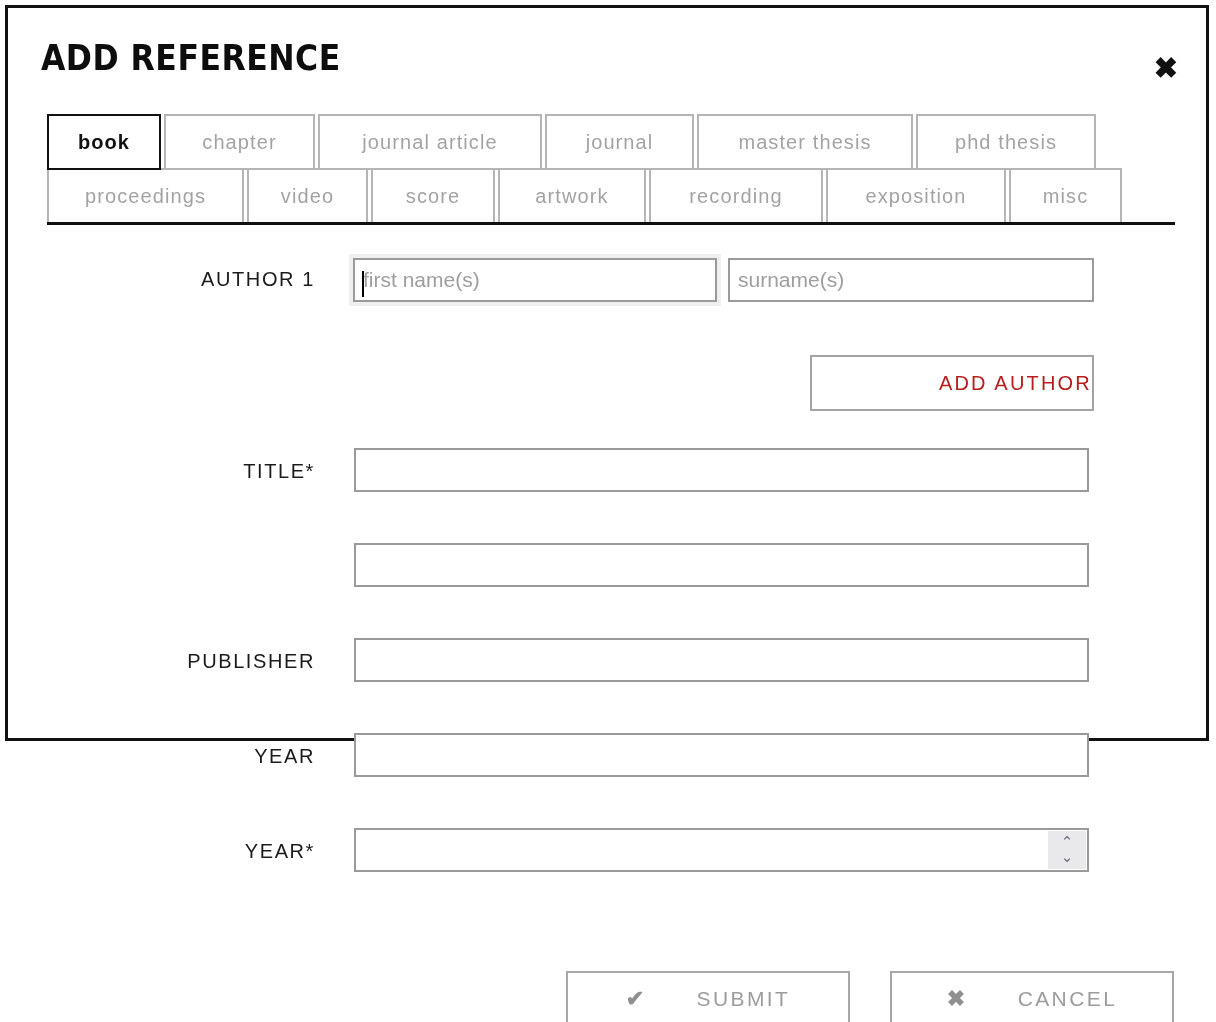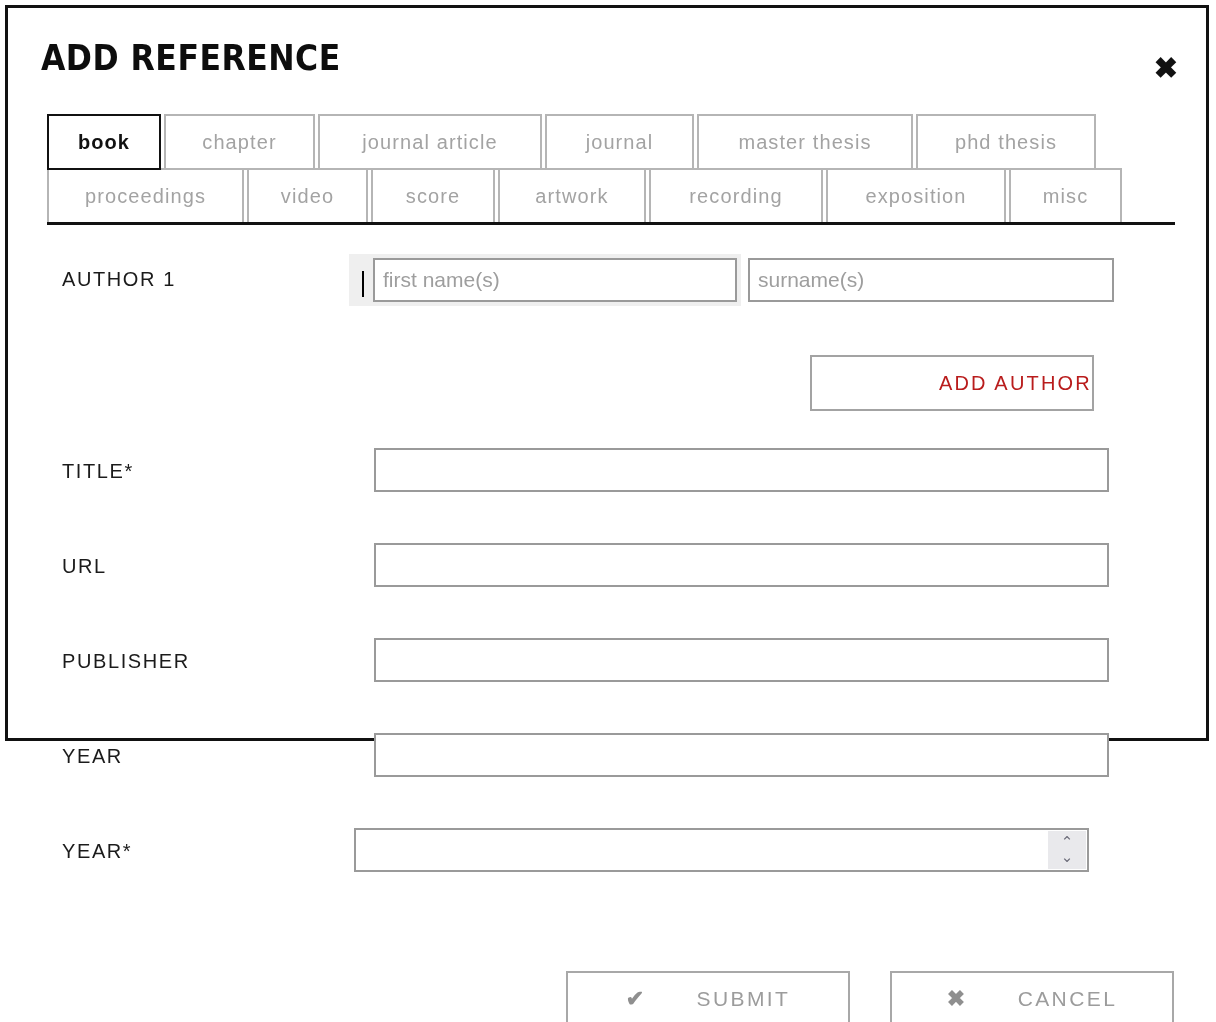--- a/index.html
+++ b/index.html
@@ -108,39 +108,39 @@
     padding: 0 0 0 0;
     position: relative;
   }
   .form-row {
     position: relative;
     display: flex;
     align-items: flex-start;
   }
   .field-label {
     width: 307px;
-    padding-left: 54px;
+    padding-left: 30px;
     box-sizing: border-box;
     font-size: 20px;
     letter-spacing: 1.6px;
     color: #1b1b1b;
     font-family: "Liberation Sans", sans-serif;
     white-space: nowrap;
+    text-align: right;
   }
   .text-input {
     box-sizing: border-box;
     height: 44px;
     border: 2px solid #9a9a9a;
     background: #ffffff;
     font-size: 21px;
     color: #3c3c3c;
     padding: 0 8px;
     font-family: "Liberation Sans", sans-serif;
     outline: none;
-    margin-left: 20px;
   }
   .text-input::placeholder {
     color: #9e9e9e;
     opacity: 1;
   }
   .focus-wrap {
     display: inline-block;
     padding: 4px;
     background: #efefef;
     box-sizing: border-box;
@@ -344,21 +344,20 @@
     <div id="add-author-row">
       <div id="add-author-button">ADD AUTHOR</div>
     </div>
 
     <div class="form-row std-row" id="title-row">
       <div class="field-label">TITLE*</div>
       <input class="text-input std-input" type="text" style="">
     </div>
 
     <div class="form-row std-row">
-      <div class="field-label">URL</div>
       <input class="text-input std-input" type="text" style="">
     </div>
 
     <div class="form-row std-row">
       <div class="field-label">PUBLISHER</div>
       <input class="text-input std-input" type="text" style="">
     </div>
 
     <div class="form-row std-row">
       <div class="field-label">YEAR</div>

